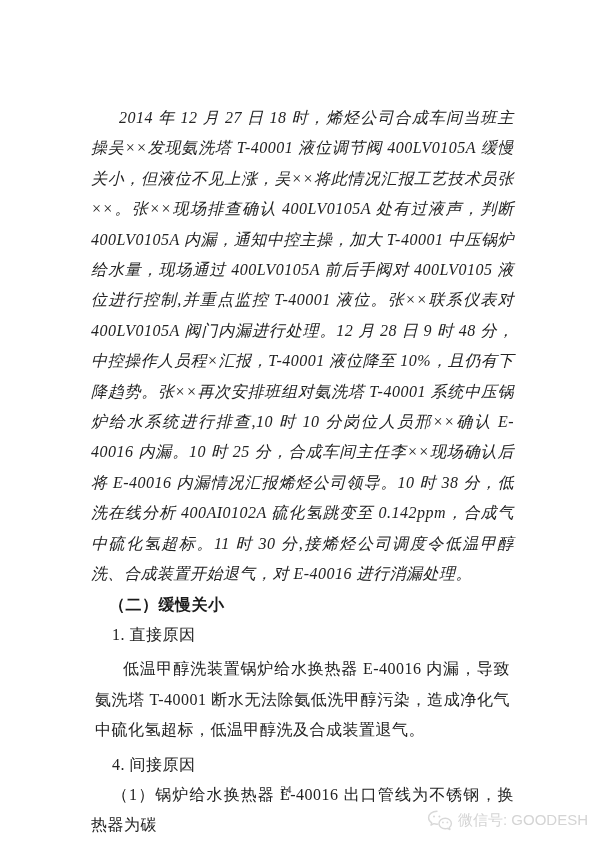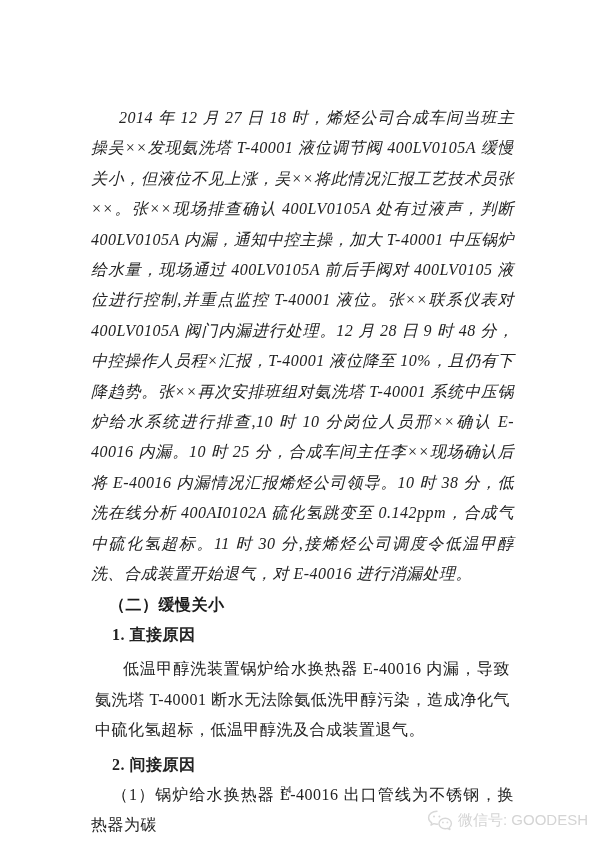--- a/index.html
+++ b/index.html
@@ -37,21 +37,20 @@
   p.body-para {
     margin: 0;
     text-indent: 28px;
     text-align: justify;
     text-justify: inter-ideograph;
     font-style: italic;
   }
   p.item-title {
     margin: 0;
     text-indent: 21px;
-    font-weight: bold;
   }
   p.item-para {
     margin: 4px;
     text-indent: 28px;
     text-align: justify;
     text-justify: inter-ideograph;
   }
   p.paren-para {
     margin: 0;
     text-indent: 21px;
@@ -94,21 +93,21 @@
 
 
     <p class="body-para">2014 年 12 月 27 日 18 时，烯烃公司合成车间当班主操吴××发现氨洗塔 T-40001 液位调节阀 400LV0105A 缓慢关小，但液位不见上涨，吴××将此情况汇报工艺技术员张××。张××现场排查确认 400LV0105A 处有过液声，判断 400LV0105A 内漏，通知中控主操，加大 T-40001 中压锅炉给水量，现场通过 400LV0105A 前后手阀对 400LV0105 液位进行控制,并重点监控 T-40001 液位。张××联系仪表对 400LV0105A 阀门内漏进行处理。12 月 28 日 9 时 48 分，中控操作人员程×汇报，T-40001 液位降至 10%，且仍有下降趋势。张××再次安排班组对氨洗塔 T-40001 系统中压锅炉给水系统进行排查,10 时 10 分岗位人员邢××确认 E-40016 内漏。10 时 25 分，合成车间主任李××现场确认后将 E-40016 内漏情况汇报烯烃公司领导。10 时 38 分，低洗在线分析 400AI0102A 硫化氢跳变至 0.142ppm，合成气中硫化氢超标。11 时 30 分,接烯烃公司调度令低温甲醇洗、合成装置开始退气，对 E-40016 进行消漏处理。</p>
 
     <h2 class="section-heading">（二）缓慢关小</h2>
 
     <p class="item-title">1. 直接原因</p>
 
     <p class="item-para">低温甲醇洗装置锅炉给水换热器 E-40016 内漏，导致氨洗塔 T-40001 断水无法除氨低洗甲醇污染，造成净化气中硫化氢超标，低温甲醇洗及合成装置退气。</p>
 
-    <p class="item-title">2. 间接原因</p>
+    <p class="item-title">4. 间接原因</p>
 
     <p class="paren-para">（1）锅炉给水换热器 E-40016 出口管线为不锈钢，换热器为碳</p>
 
   </div>
 
   <div class="page-number">24</div>
 
   <div class="watermark">
     <span>
       <svg width="26" height="22" viewBox="0 0 26 22" fill="none" xmlns="http://www.w3.org/2000/svg">

